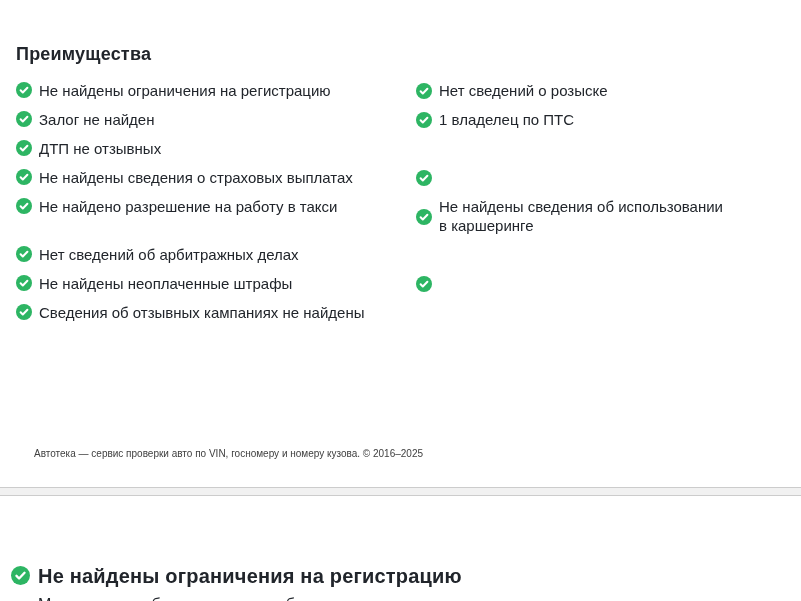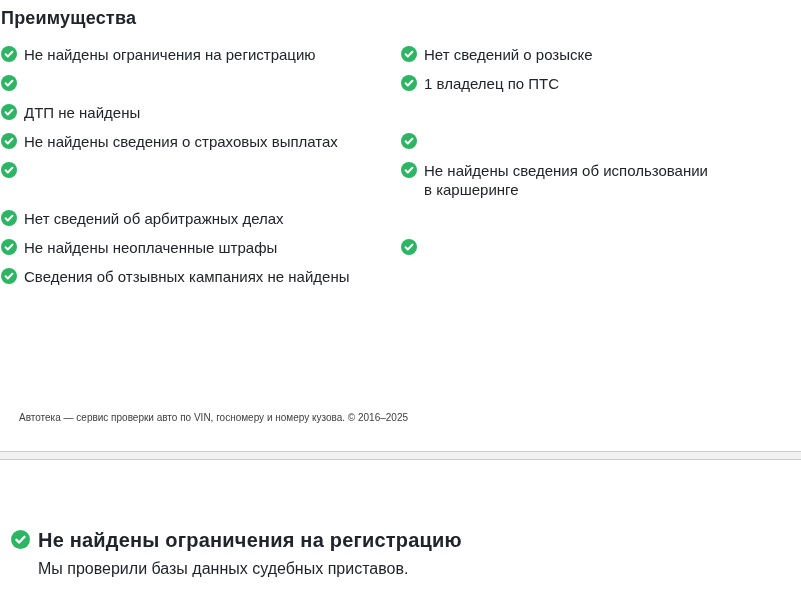--- a/index.html
+++ b/index.html
@@ -10,21 +10,22 @@
     color: var(--text-dark, #21252b);
   }
   .screen {
     position: relative;
     width: 801px;
     height: 601px;
     background: #ffffff;
     overflow: hidden;
   }
   .top-section {
-    padding: 6px 20px 0 1px;
+    padding: 6px 20px 0 16px;
+    margin-top: 36px;
   }
   .page-title {
     font-size: 18px;
     line-height: 24px;
     font-weight: bold;
     letter-spacing: 0.2px;
     color: var(--text-dark, #21252b);
     margin: 0 0 15px 0;
   }
   .adv-grid {
@@ -32,21 +33,21 @@
     grid-template-columns: 400px 1fr;
     row-gap: 10px;
   }
   .adv-item {
     display: flex;
     align-items: flex-start;
     font-size: 15px;
     line-height: 19px;
   }
   .adv-item.col-left  { grid-column: 1; padding-right: 30px; }
-  .adv-item.col-right { grid-column: 2; padding-right: 18px; }
+  .adv-item.col-right { grid-column: 2; padding-right: 18px; align-items: center; }
   .adv-text {
     white-space: pre-line;
   }
   .check-icon {
     flex: none;
     width: 16px;
     height: 16px;
     margin: 1px 7px 0 0;
     display: block;
   }
@@ -121,35 +122,36 @@
             <path d="M4.6 8.3l2.2 2.2 4.6-4.8"></path>
           </svg>
         <span class="adv-text">Нет сведений о розыске</span>
       </div>
 
       <div class="adv-item col-left">
         <svg class="check-icon" viewBox="0 0 16 16">
             <circle cx="8" cy="8" r="8"></circle>
             <path d="M4.6 8.3l2.2 2.2 4.6-4.8"></path>
           </svg>
+        <span class="adv-text">Залог не найден</span>
       </div>
       <div class="adv-item col-right">
         <svg class="check-icon" viewBox="0 0 16 16">
             <circle cx="8" cy="8" r="8"></circle>
             <path d="M4.6 8.3l2.2 2.2 4.6-4.8"></path>
           </svg>
         <span class="adv-text">1 владелец по ПТС</span>
       </div>
 
       <div class="adv-item col-left">
         <svg class="check-icon" viewBox="0 0 16 16">
             <circle cx="8" cy="8" r="8"></circle>
             <path d="M4.6 8.3l2.2 2.2 4.6-4.8"></path>
           </svg>
-        <span class="adv-text">ДТП не найдены</span>
+        <span class="adv-text">ДТП не отзывных</span>
       </div>
 
       <div class="adv-item col-left">
         <svg class="check-icon" viewBox="0 0 16 16">
             <circle cx="8" cy="8" r="8"></circle>
             <path d="M4.6 8.3l2.2 2.2 4.6-4.8"></path>
           </svg>
         <span class="adv-text">Не найдены сведения о страховых выплатах</span>
       </div>
       <div class="adv-item col-right">
@@ -157,20 +159,21 @@
             <circle cx="8" cy="8" r="8"></circle>
             <path d="M4.6 8.3l2.2 2.2 4.6-4.8"></path>
           </svg>
       </div>
 
       <div class="adv-item col-left">
         <svg class="check-icon" viewBox="0 0 16 16">
             <circle cx="8" cy="8" r="8"></circle>
             <path d="M4.6 8.3l2.2 2.2 4.6-4.8"></path>
           </svg>
+        <span class="adv-text">Не найдено разрешение на работу в такси</span>
       </div>
       <div class="adv-item col-right">
         <svg class="check-icon" viewBox="0 0 16 16">
             <circle cx="8" cy="8" r="8"></circle>
             <path d="M4.6 8.3l2.2 2.2 4.6-4.8"></path>
           </svg>
         <span class="adv-text">Не найдены сведения об использовании
 в каршеринге</span>
       </div>
 

